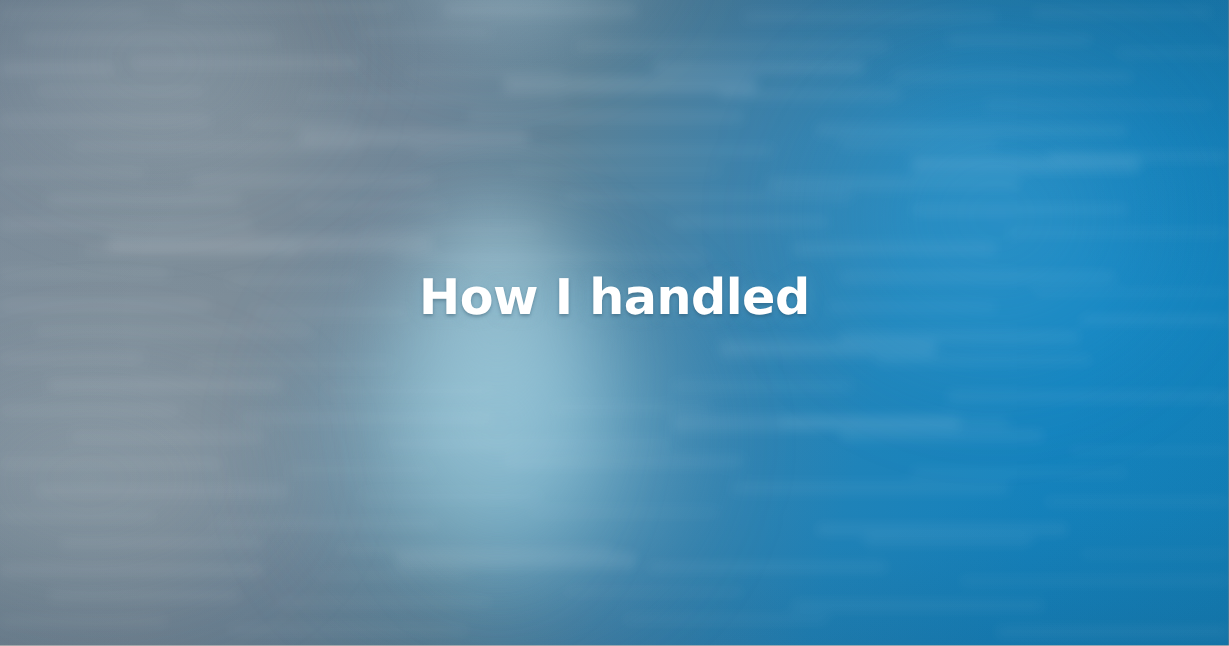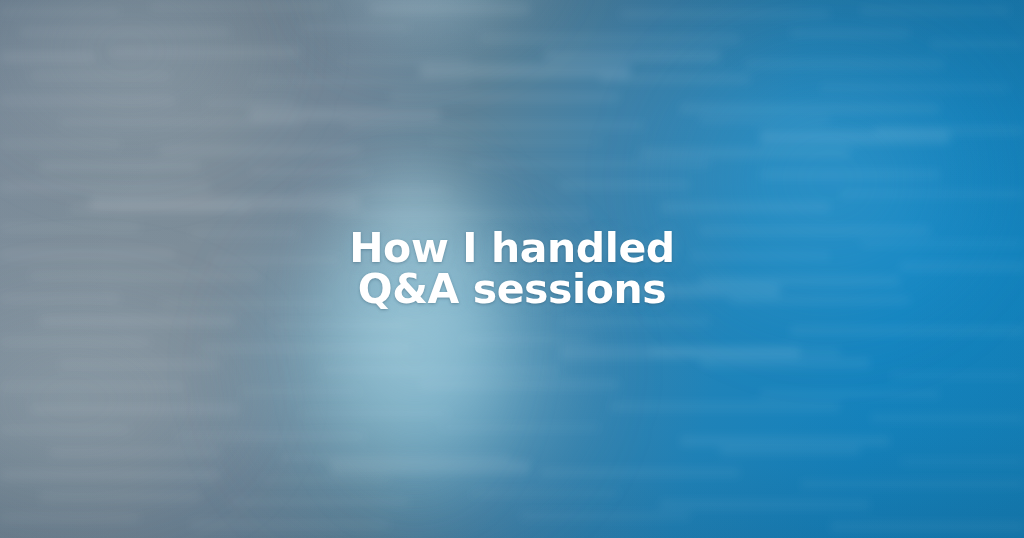--- a/index.html
+++ b/index.html
@@ -283,16 +283,15 @@
       <div class="streak" style="left: 600px; top: 284px; width: 180px; height: 13px; background: rgba(255, 255, 255, 0.1);"></div>
       <div class="streak" style="left: 330px; top: 460px; width: 200px; height: 14px; background: rgba(255, 255, 255, 0.1);"></div>
       <div class="streak" style="left: 560px; top: 346px; width: 240px; height: 13px; background: rgba(255, 255, 255, 0.09);"></div>
       <div class="streak" style="left: 760px; top: 130px; width: 190px; height: 14px; background: rgba(255, 255, 255, 0.11);"></div>
     </div>
 
   <div class="layer-vignette"></div>
 
   <div class="title-block">
     <span class="title-line">How I handled</span>
-    <span class="title-line">Q&amp;A sessions</span>
   </div>
 
 </div>
 
 </body></html>

